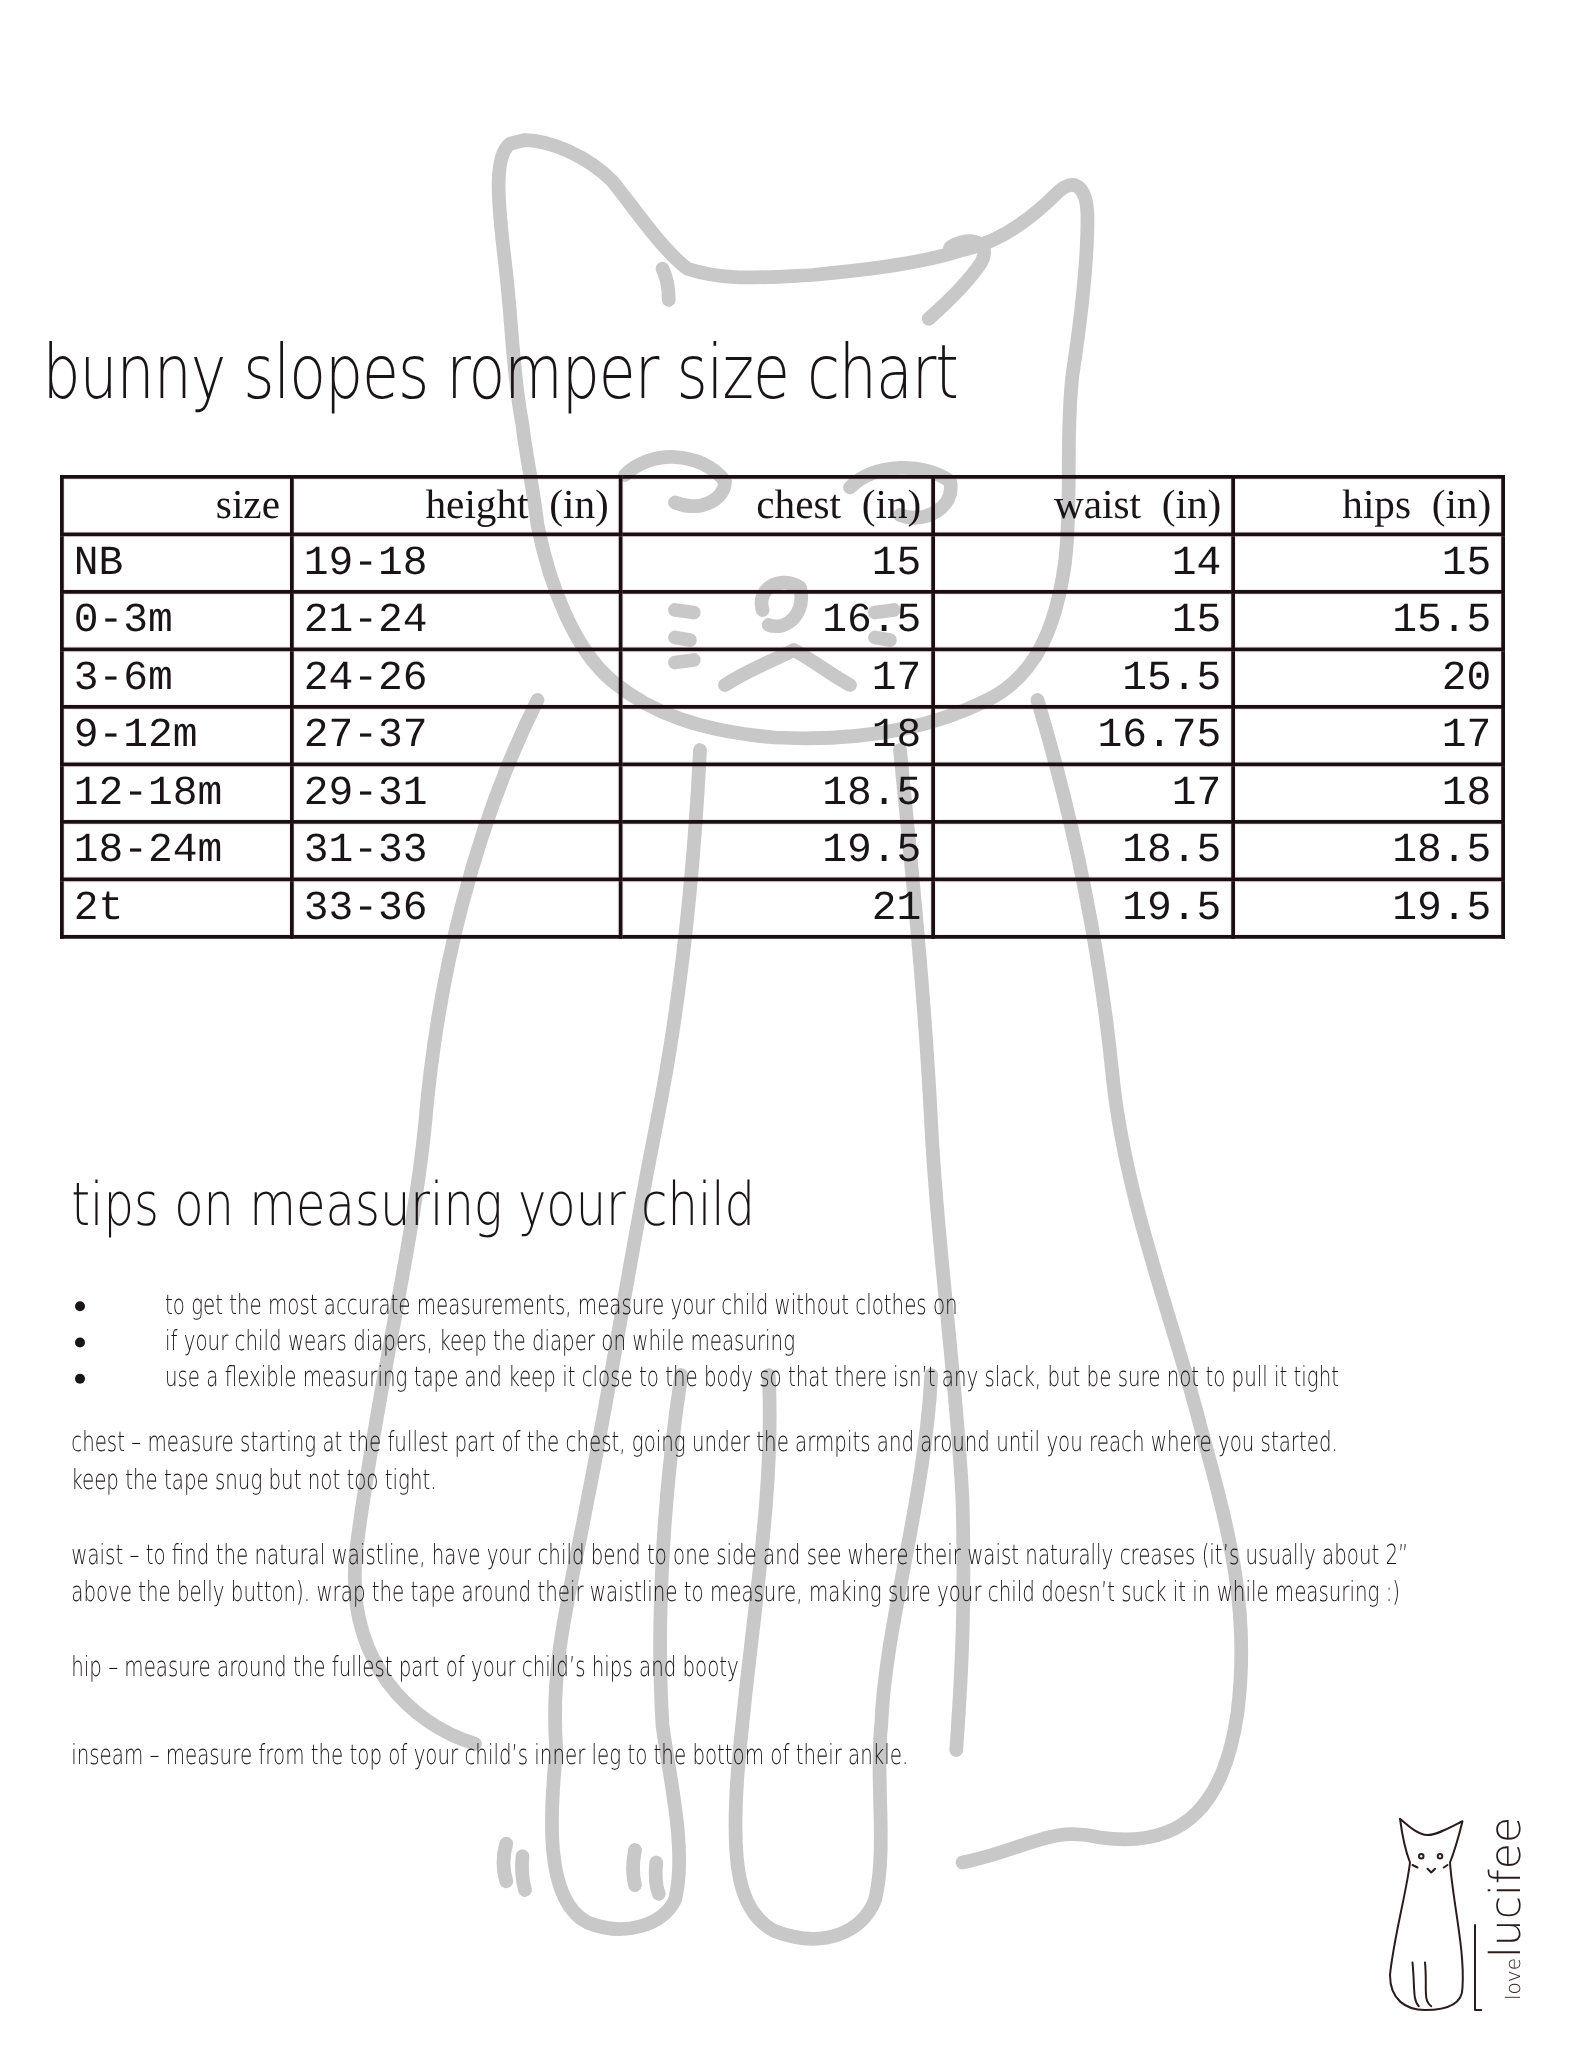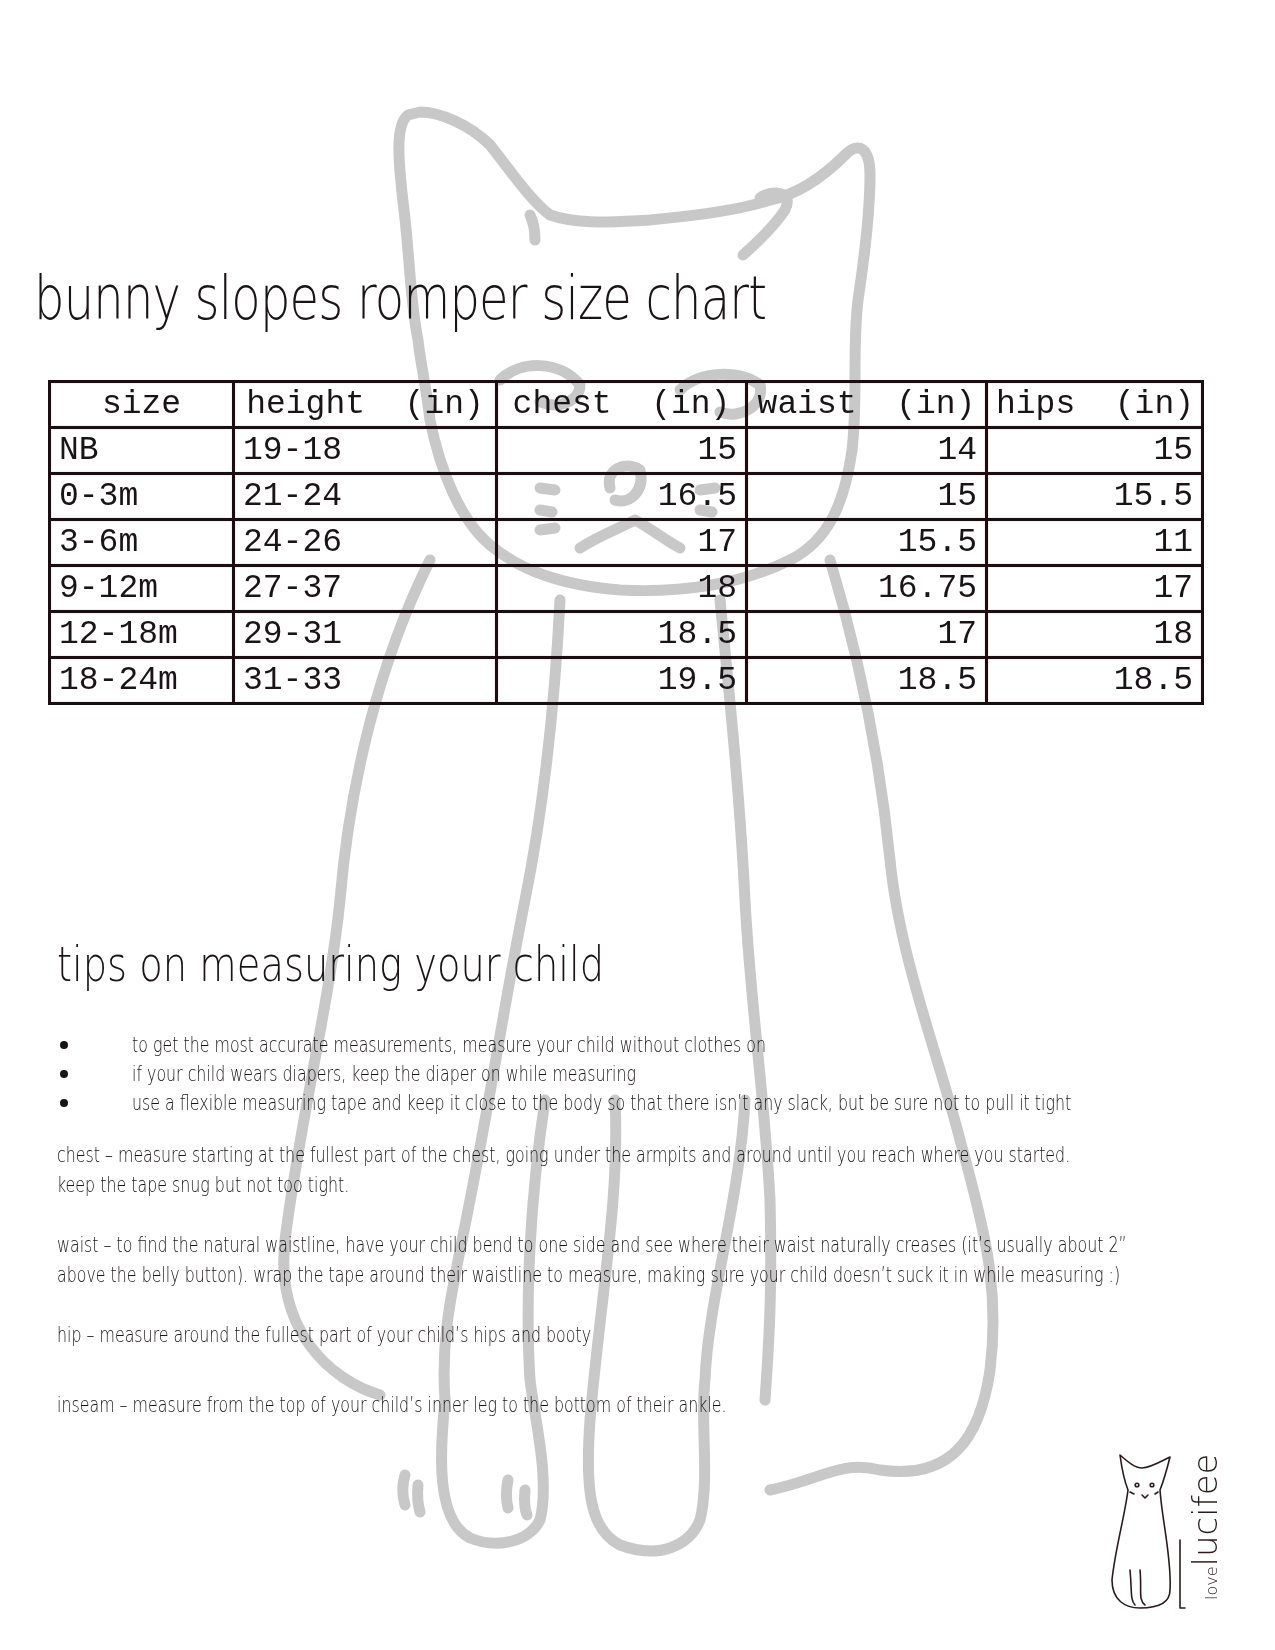--- a/index.html
+++ b/index.html
@@ -23,21 +23,21 @@
     position: absolute; left: 48px; top: 380px; width: 1153px;
     border-collapse: collapse; z-index: 1; table-layout: fixed;
     font-family: "Liberation Mono", monospace; font-size: 33px;
     color: #1a1418;
   }
   table.size-chart th, table.size-chart td {
     border: 3px solid #1a0e12; height: 43px; padding: 0 8px;
     font-weight: normal; white-space: pre; line-height: 1;
     box-shadow: inset 0 0 0 1px rgba(200,140,140,0.15);
   }
-  table.size-chart th { text-align: center; }
+  table.size-chart th { text-align: right; font-family: Liberation Serif, serif; }
   table.size-chart td.num { text-align: right; }
   table.size-chart td.txt { text-align: left; font-family: Liberation Mono, monospace; }
   .tips-heading {
     position: absolute; left: 57px; top: 940px; margin: 0;
     font-family: "DejaVu Sans", sans-serif; font-weight: 200;
     font-size: 48px; line-height: 1; white-space: nowrap;
     transform: scaleX(0.80); transform-origin: left top; z-index: 1;
     color: #1a1418;
   }
   ul.tips {
@@ -144,21 +144,21 @@
       <td class="txt">21-24</td>
       <td class="num">16.5</td>
       <td class="num">15</td>
       <td class="num">15.5</td>
     </tr>
     <tr>
       <td class="txt">3-6m</td>
       <td class="txt">24-26</td>
       <td class="num">17</td>
       <td class="num">15.5</td>
-      <td class="num">11</td>
+      <td class="num">20</td>
     </tr>
     <tr>
       <td class="txt">9-12m</td>
       <td class="txt">27-37</td>
       <td class="num">18</td>
       <td class="num">16.75</td>
       <td class="num">17</td>
     </tr>
     <tr>
       <td class="txt">12-18m</td>
@@ -166,20 +166,27 @@
       <td class="num">18.5</td>
       <td class="num">17</td>
       <td class="num">18</td>
     </tr>
     <tr>
       <td class="txt">18-24m</td>
       <td class="txt">31-33</td>
       <td class="num">19.5</td>
       <td class="num">18.5</td>
       <td class="num">18.5</td>
+    </tr>
+    <tr>
+      <td class="txt">2t</td>
+      <td class="txt">33-36</td>
+      <td class="num">21</td>
+      <td class="num">19.5</td>
+      <td class="num">19.5</td>
     </tr>
   </tbody>
 </table>
 
 <h2 class="tips-heading">tips on measuring your child</h2>
 
 <ul class="tips">
   <li>
     <span class="bullet"></span>
     <span class="tip-text">to get the most accurate measurements, measure your child without clothes on</span>

